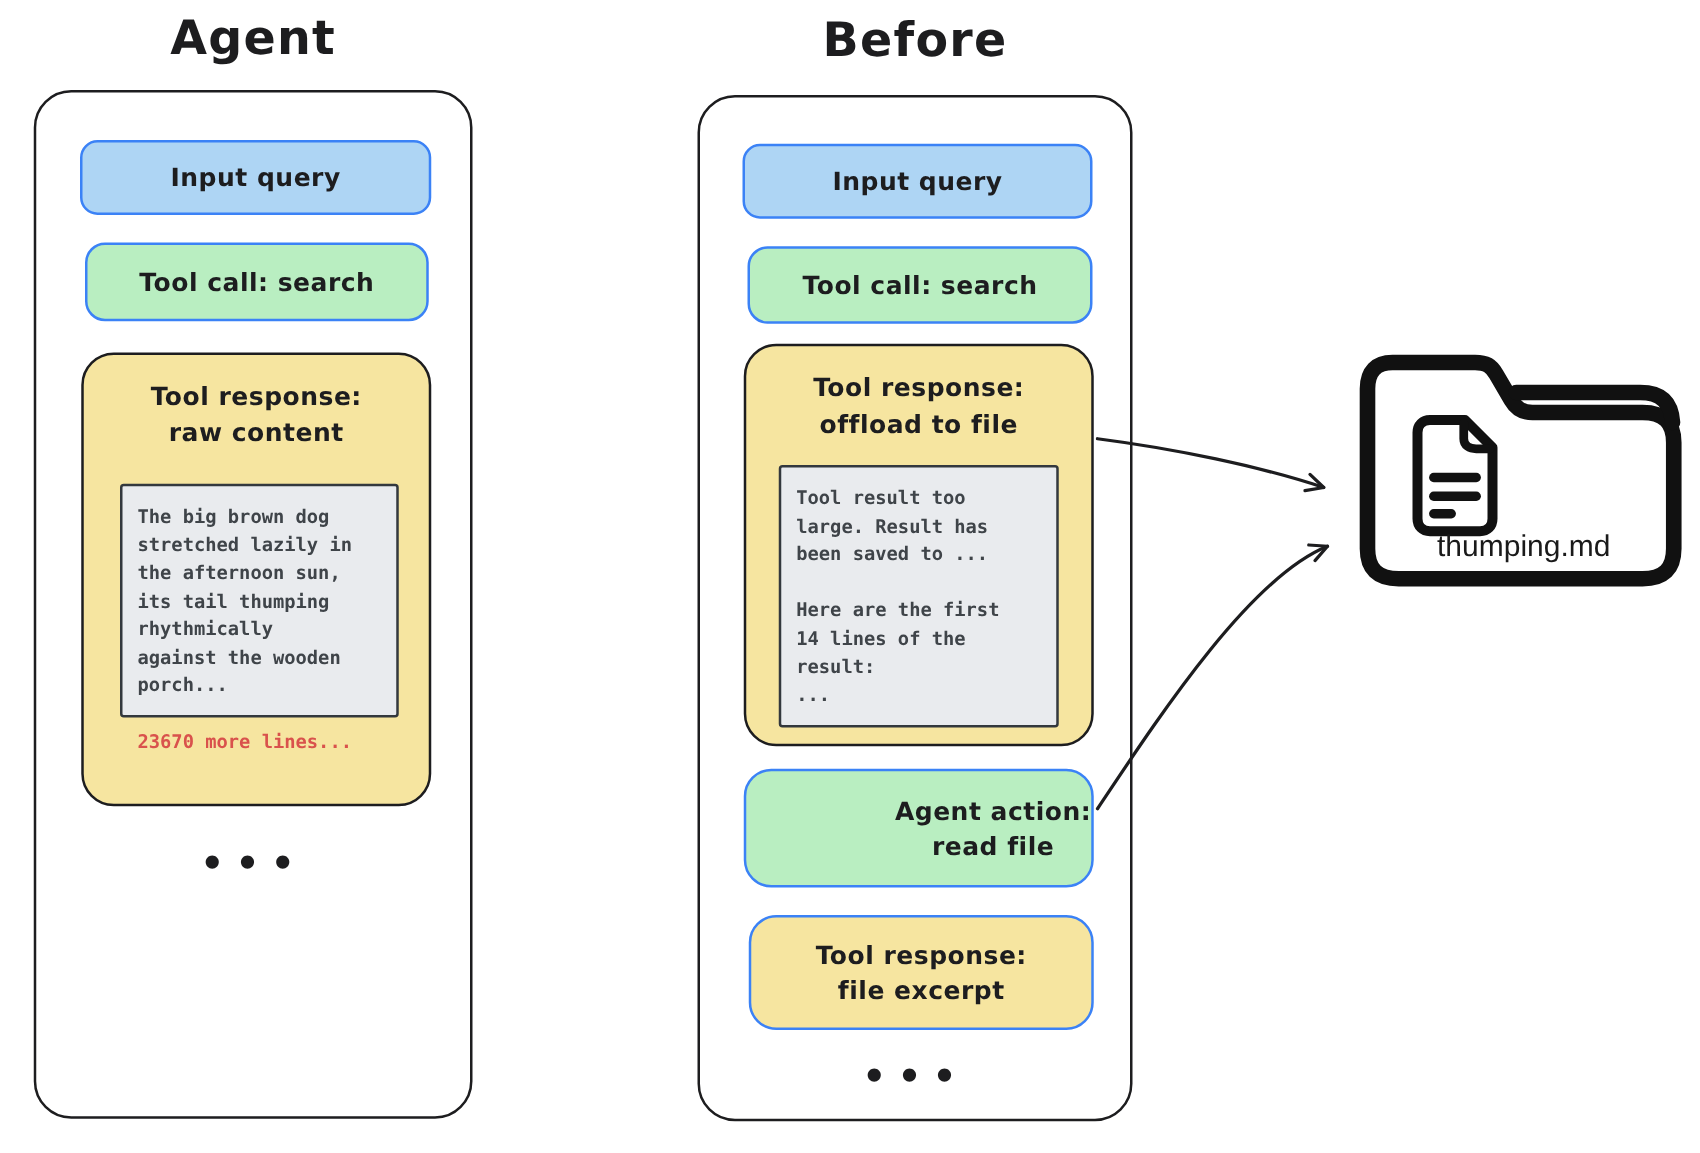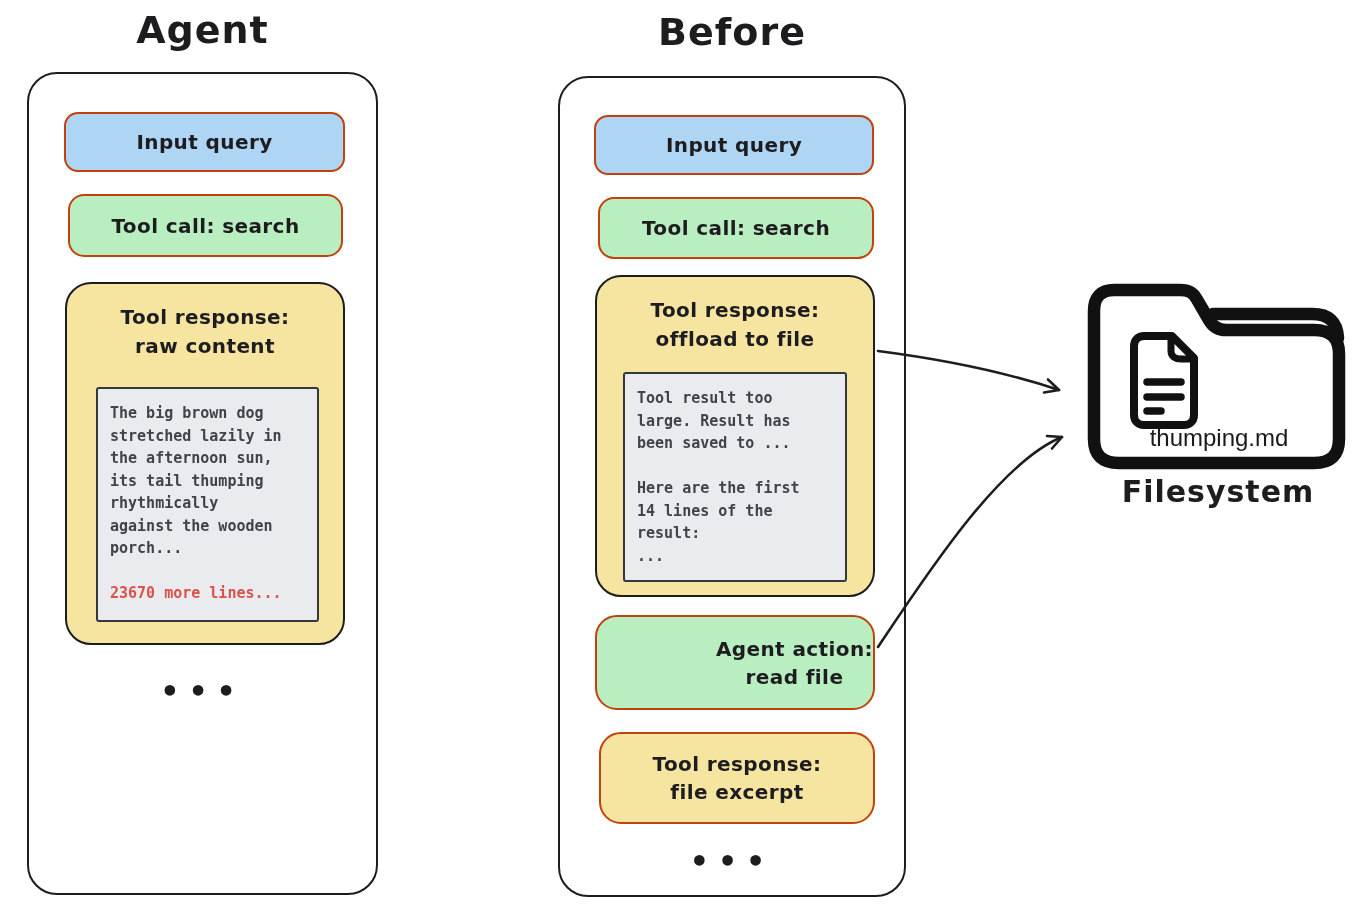--- a/index.html
+++ b/index.html
@@ -13,21 +13,21 @@
   }
   .abs{position:absolute;box-sizing:border-box;}
   .heading{
     font-size:38px;font-weight:700;text-align:center;
     letter-spacing:1px;color:#1d1d1f;
   }
   .frame{
     border:2.5px solid #1d1d1f;border-radius:30px;background:#ffffff;
   }
   .chip{
-    border:2px solid #c2410c;
+    border:2px solid #3b82f6;
     display:flex;align-items:center;justify-content:center;
     text-align:center;
     font-size:20px;font-weight:600;letter-spacing:0.4px;
     white-space:pre-line;line-height:28px;
   }
   .chip.blue{background:var(--c-blue,#aed5f4);border-radius:14px;}
   .chip.green{background:var(--c-green,#b9eec1);border-radius:16px;}
   .chip.yellow{background:var(--c-yellow,#f6e5a0);border-radius:22px;}
   .bigbox{
     border:2px solid #1d1d1f;border-radius:26px;
@@ -76,21 +76,21 @@
       <span>Input query</span>
     </div>
 
     <div class="abs chip green" style="left:39px;top:120px;width:275px;height:63px;">
       <span>Tool call: search</span>
     </div>
 
     <div class="abs bigbox" style="left:36px;top:208px;width:280px;height:363px;">
       <div class="boxtitle">Tool response:
 raw content</div>
-      <div class="abs panel" style="left:29px;top:103px;width:223px;height:235px;">
+      <div class="abs panel" style="left:29px;top:103px;width:223px;height:187px;">
         <div class="mono-body">The big brown dog
 stretched lazily in
 the afternoon sun,
 its tail thumping
 rhythmically
 against the wooden
 porch...</div>
         <div class="mono-note">23670 more lines...</div>
       </div>
     </div>
@@ -147,21 +147,20 @@
       <g fill="none" stroke="#111111" stroke-width="7.5" stroke-linecap="round">
         <path d="M 61,101 H 95"></path>
         <path d="M 61,116 H 95"></path>
         <path d="M 61,130 H 75"></path>
       </g>
     </g>
   </svg>
 
   <div class="abs file-name" style="left:1097px;top:424px;width:244px;">thumping.md</div>
 
-  <div class="abs fs-label" style="left:1090px;top:474px;width:256px;">Filesystem</div>
 
   <svg class="abs" style="left:0;top:0;pointer-events:none;" width="1360" height="922" viewBox="0 0 1360 922" aria-hidden="true">
     <g fill="none" stroke="#1d1d1f" stroke-width="2.6" stroke-linecap="round" stroke-linejoin="round">
       <g>
         <path d="M 878,351 C 940,359 1008,373 1059,390"></path>
         <path d="M 1044,392.5 L 1059,390 L 1048,379.5"></path>
       </g>
       <g>
         <path d="M 878,647 C 928,572 1000,462 1062,437"></path>
         <path d="M 1047,436 L 1062,437 L 1052,448.5"></path>

